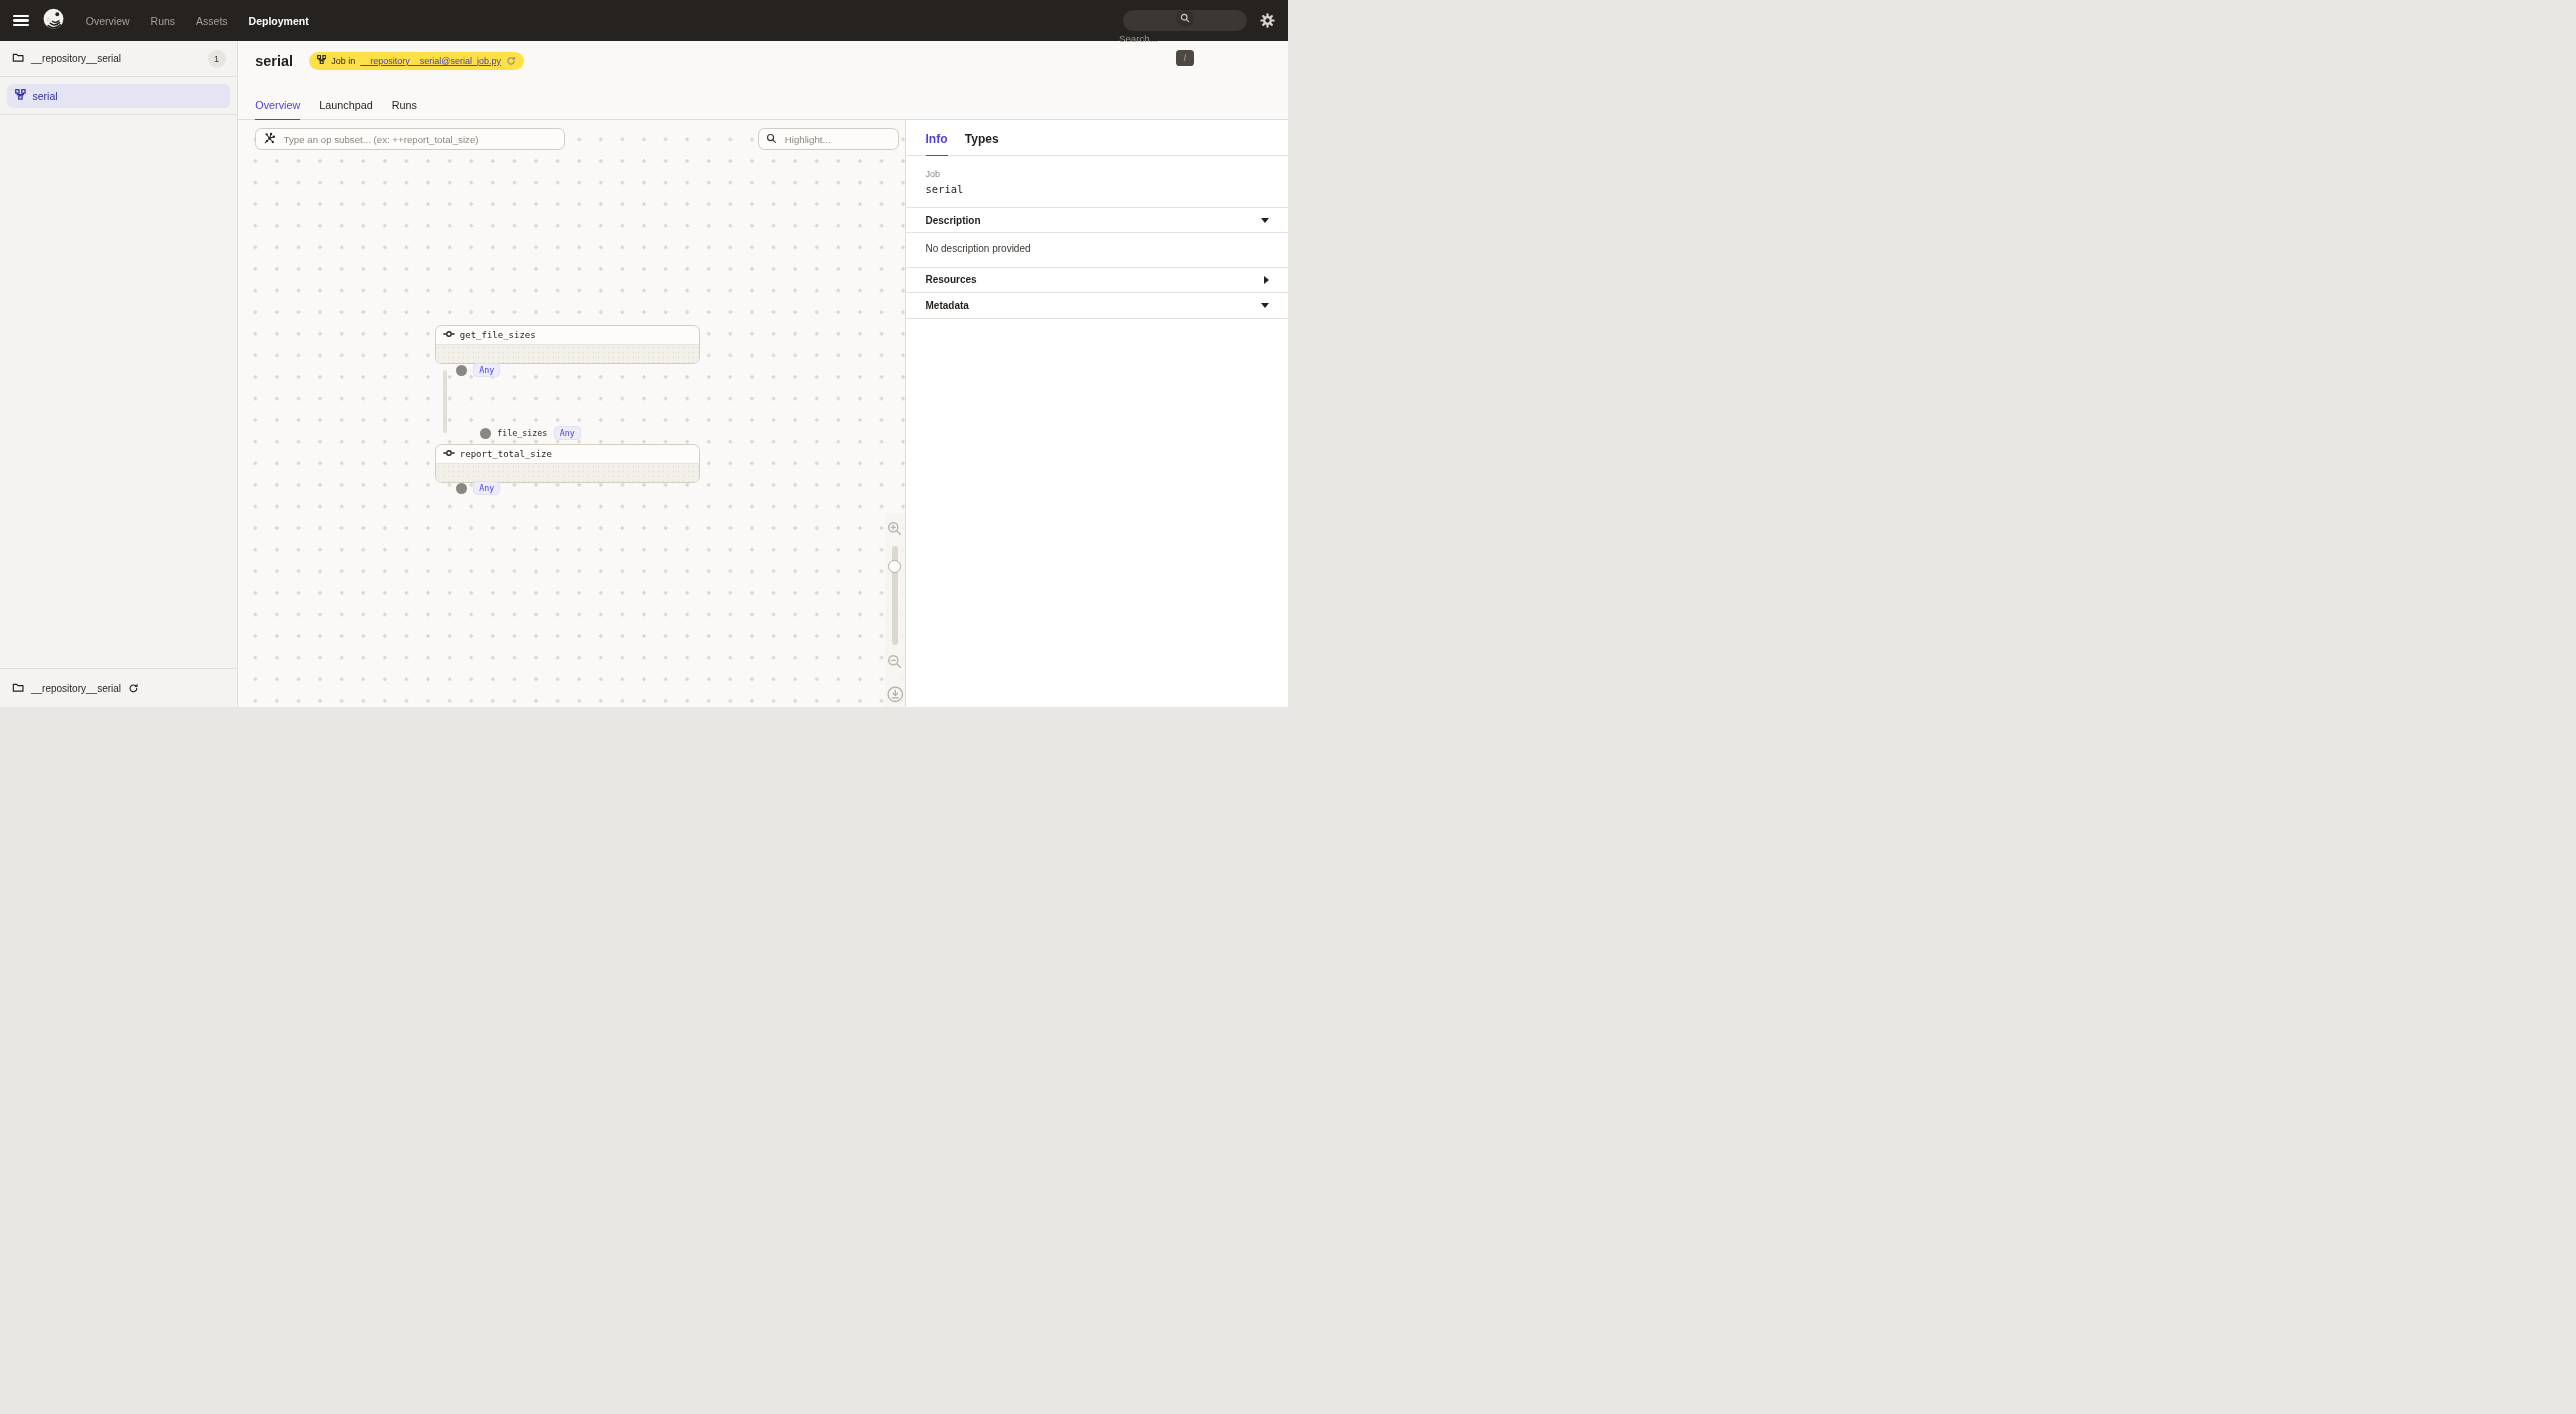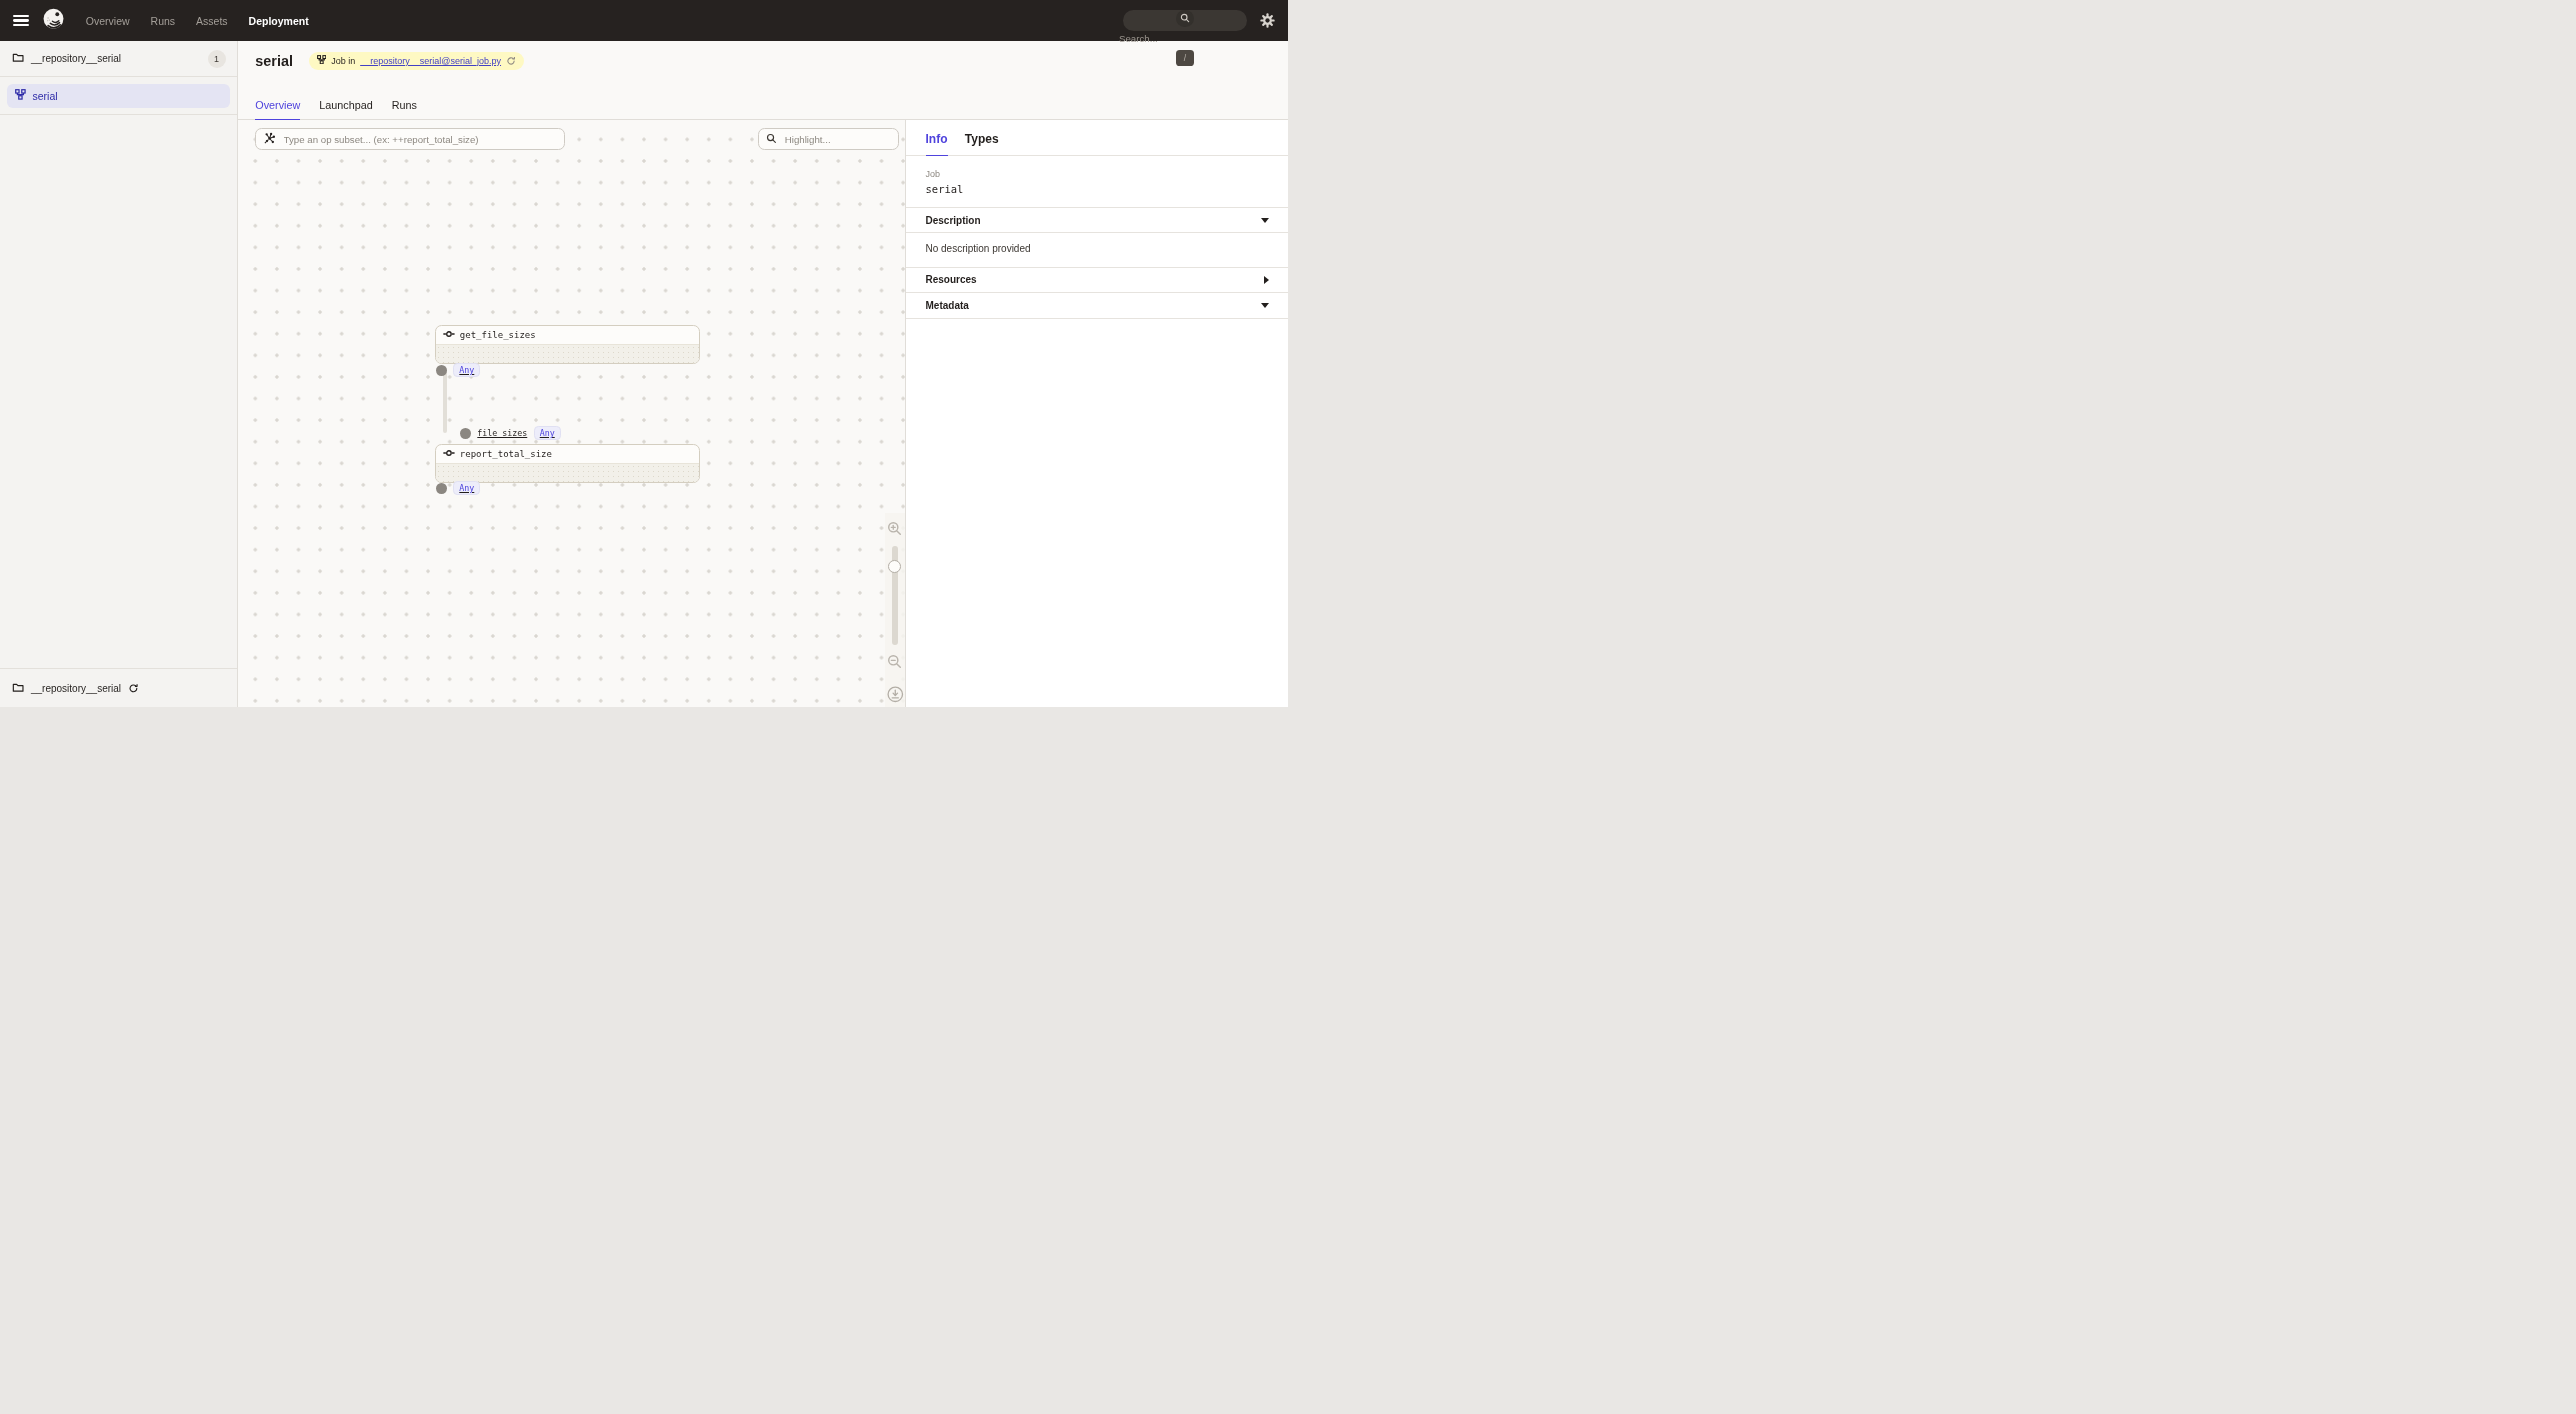--- a/index.html
+++ b/index.html
@@ -42,21 +42,21 @@
   .sidebar-footer{position:absolute;bottom:0;left:0;right:0;height:39px;border-top:0.7px solid #e3e0db;
                   display:flex;align-items:center;gap:7.2px;padding:0 11.5px;box-sizing:border-box;}
   .footer-name{font-size:10px;}
   .reload-btn{background:none;border:none;padding:0;cursor:pointer;line-height:0;}
 
   
   .page-header{position:absolute;left:238px;top:41px;right:0;height:79px;box-sizing:border-box;
                border-bottom:0.7px solid #e0ddd8;}
   .title-row{position:absolute;left:17.3px;top:10.8px;display:flex;align-items:center;gap:16px;}
   .page-title{font-size:14.4px;font-weight:700;}
-  .breadcrumb-pill{height:18px;background:#fef9c3;border-radius:9.4px;display:flex;align-items:center;
+  .breadcrumb-pill{height:18px;background:#fde047;border-radius:9.4px;display:flex;align-items:center;
                    gap:5px;padding:0 8px;font-size:9px;}
   .breadcrumb-link{color:#4341c4;text-decoration:underline;cursor:pointer;}
   .refresh-btn{background:none;border:none;padding:0;cursor:pointer;line-height:0;color:#8d8881;}
   .tabs{position:absolute;left:17.3px;bottom:0;display:flex;gap:19px;}
   .tab{font-size:10.8px;padding-bottom:8px;cursor:pointer;color:#231f1d;font-weight:500;}
   .tab.active{color:#4f43dd;border-bottom:1.4px solid #4f43dd;margin-bottom:-0.7px;}
 
   
   .canvas{position:absolute;left:238px;top:120px;width:667px;bottom:0;overflow:hidden;
           background-color:#faf9f7;
@@ -75,21 +75,21 @@
   .op-node{position:absolute;left:197px;width:265px;height:39px;border:1.4px solid #d4cec0;border-radius:6.5px;
            background:#fdfcfa;box-sizing:border-box;overflow:hidden;display:flex;flex-direction:column;cursor:pointer;}
   .node-1{top:205px;}
   .node-2{top:324px;}
   .op-node-title{height:18px;flex:none;display:flex;align-items:center;gap:5px;padding:0 6.5px;
                  border-bottom:0.7px solid #e8e4d9;font-family:"DejaVu Sans Mono",monospace;
                  font-size:9px;color:#231f1d;}
   .op-node-body{flex:1;background-color:#f2f0e9;
                 background-image:radial-gradient(circle,#ddd8ca 0.7px,transparent 0.9px);
                 background-size:5px 5px;}
-  .port-row{position:absolute;left:198px;height:14.4px;display:flex;align-items:center;gap:6.5px;text-decoration:underline;}
+  .port-row{position:absolute;left:218px;height:14.4px;display:flex;align-items:center;gap:6.5px;}
   .row-out1{top:243px;} .row-in2{top:306px;margin-left:24px;} .row-out2{top:361px;}
   .port-circle{width:10.8px;height:10.8px;border-radius:50%;background:#8b8781;flex:none;}
   .port-label{font-family:"DejaVu Sans Mono",monospace;font-size:8.3px;color:#231f1d;}
   .type-badge{height:13.7px;padding:0 5px;display:flex;align-items:center;background:#ededfa;
               border:0.7px solid #e0e0f2;border-radius:4.3px;color:#4c42dd;cursor:pointer;
               font-family:"DejaVu Sans Mono",monospace;font-size:8.3px;box-sizing:border-box;}
 
   .zoom-gutter{position:absolute;left:647px;top:393px;width:21.6px;bottom:0;background:rgba(246,244,240,.85);}
   .icon-btn{position:absolute;background:none;border:none;padding:0;cursor:pointer;line-height:0;}
   .zoom-in-btn{left:649px;top:401px;}

